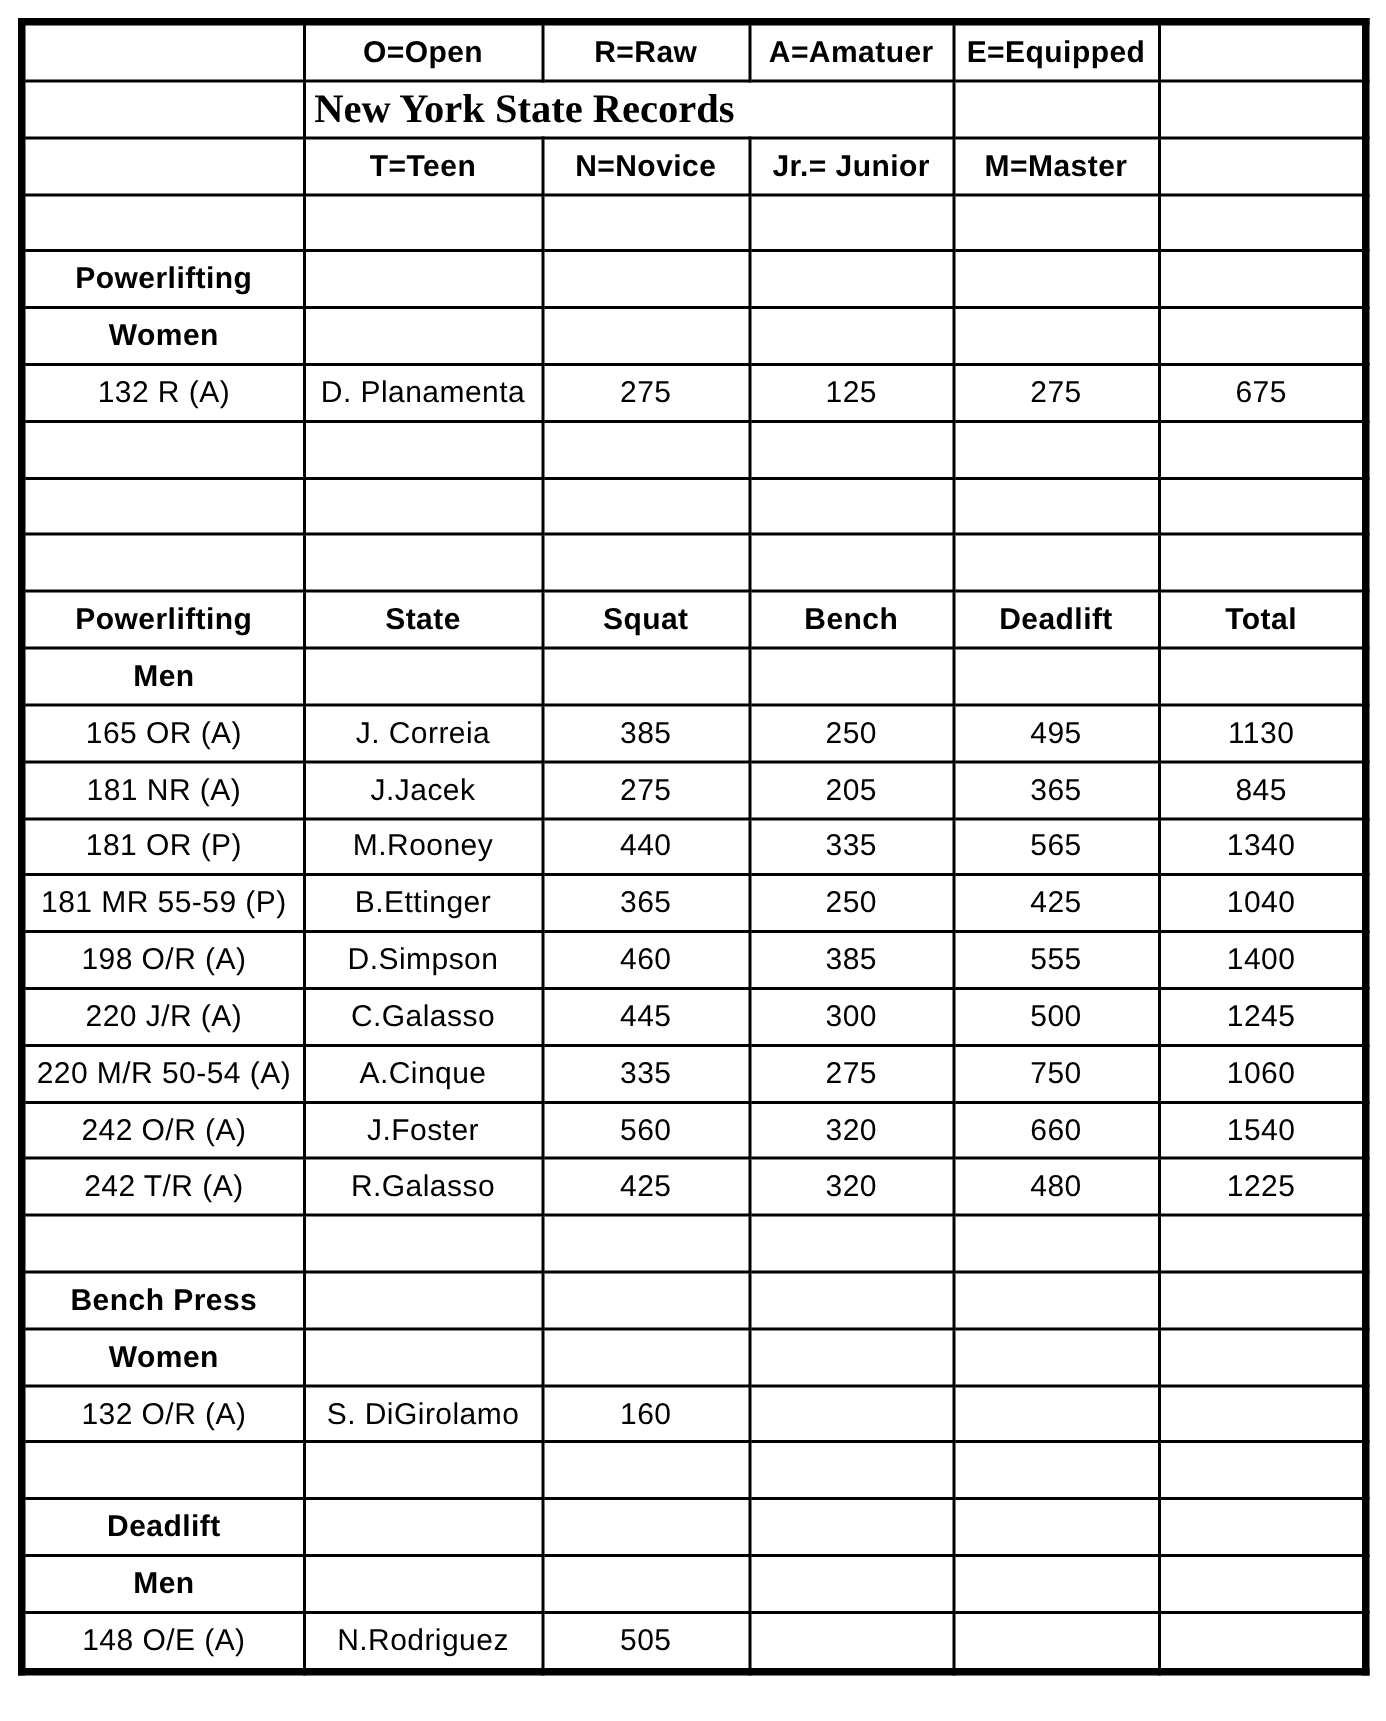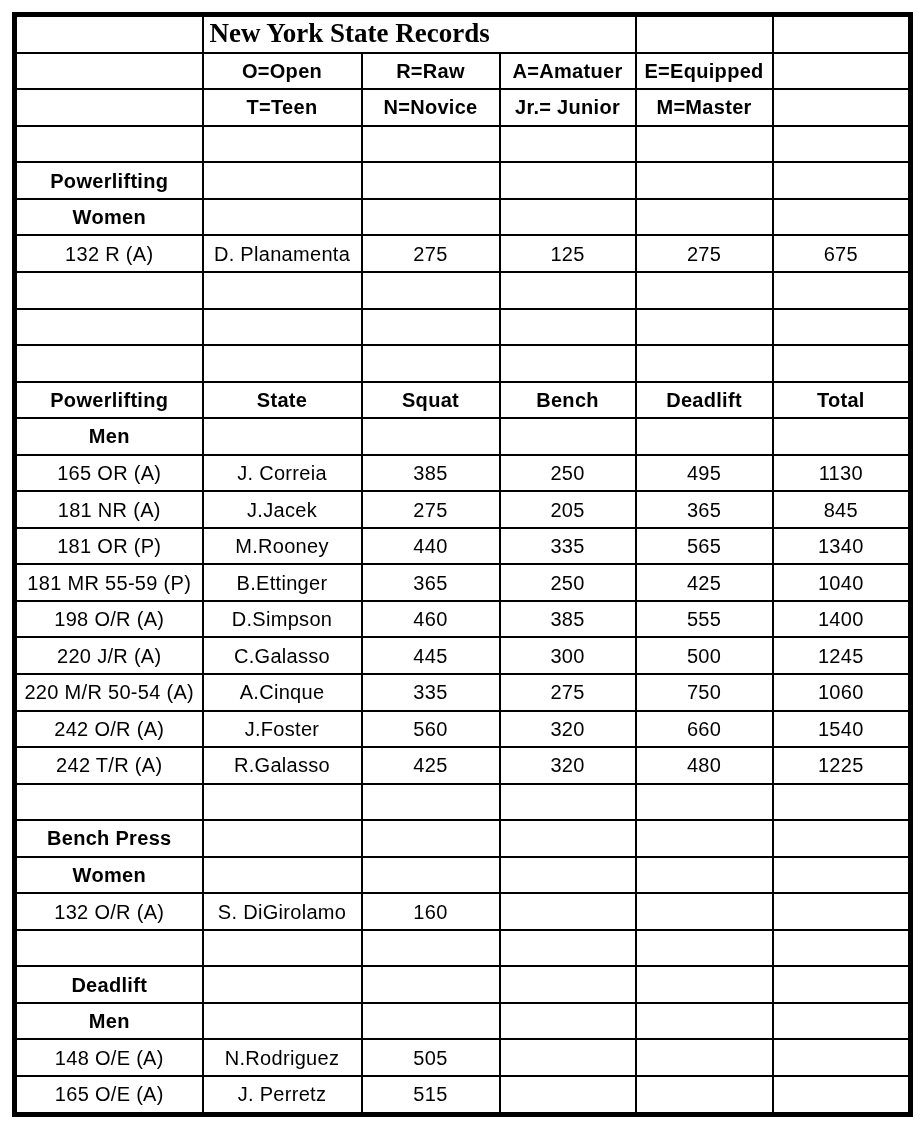--- a/index.html
+++ b/index.html
@@ -59,30 +59,30 @@
       <col style="width:188px">
       <col style="width:159px">
       <col style="width:138px">
       <col style="width:136px">
       <col style="width:137px">
       <col style="width:138px">
     </colgroup>
     <tbody>
         <tr>
           <td></td>
-          <td colspan="3" class="title">New York State Records</td>
-          <td></td>
-          <td></td>
-        </tr>
-        <tr>
-          <td></td>
           <td class="bold">O=Open</td>
           <td class="bold">R=Raw</td>
           <td class="bold">A=Amatuer</td>
           <td class="bold">E=Equipped</td>
+          <td></td>
+        </tr>
+        <tr>
+          <td></td>
+          <td colspan="3" class="title">New York State Records</td>
+          <td></td>
           <td></td>
         </tr>
         <tr>
           <td></td>
           <td class="bold">T=Teen</td>
           <td class="bold">N=Novice</td>
           <td class="bold">Jr.= Junior</td>
           <td class="bold">M=Master</td>
           <td></td>
         </tr>
@@ -287,23 +287,15 @@
           <td></td>
         </tr>
         <tr>
           <td>148 O/E (A)</td>
           <td>N.Rodriguez</td>
           <td>505</td>
           <td></td>
           <td></td>
           <td></td>
         </tr>
-        <tr>
-          <td>165 O/E (A)</td>
-          <td>J. Perretz</td>
-          <td>515</td>
-          <td></td>
-          <td></td>
-          <td></td>
-        </tr>
       </tbody>
   </table>
 </div>
 
 </body></html>

